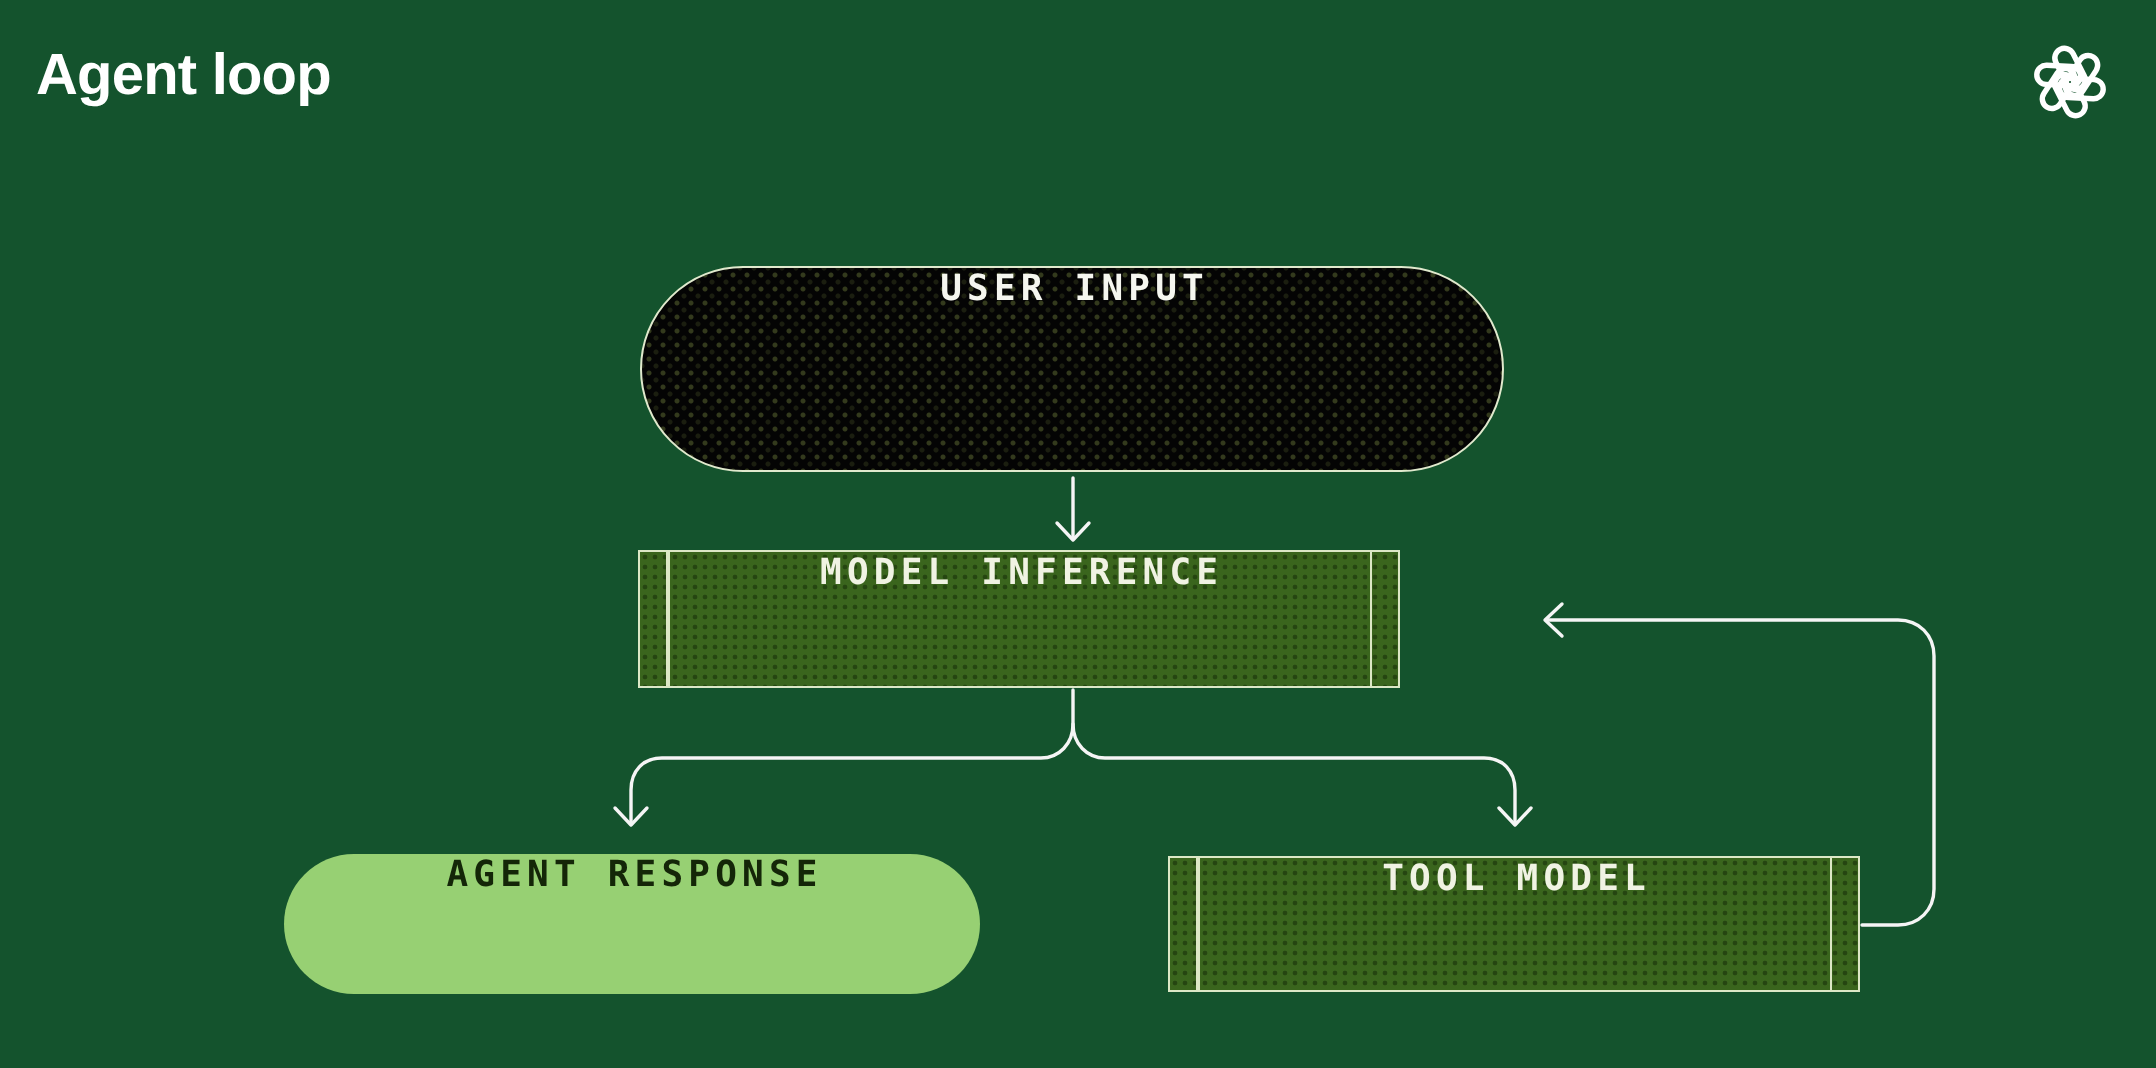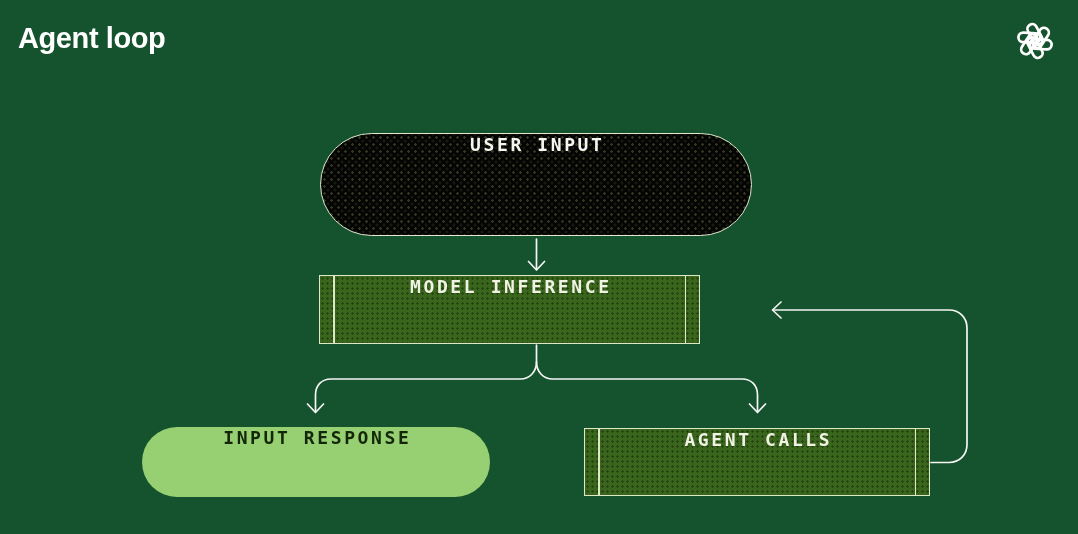--- a/index.html
+++ b/index.html
@@ -141,20 +141,20 @@
 
   <div class="node pill-dark">
     <span>USER INPUT</span>
   </div>
 
   <div class="node process process-model">
     <span>MODEL INFERENCE</span>
   </div>
 
   <div class="node pill-light">
-    <span>INPUT RESPONSE</span>
+    <span>AGENT RESPONSE</span>
   </div>
 
   <div class="node process process-tools">
-    <span>AGENT CALLS</span>
+    <span>TOOL MODEL</span>
   </div>
 
 </div>
 
 </body></html>

